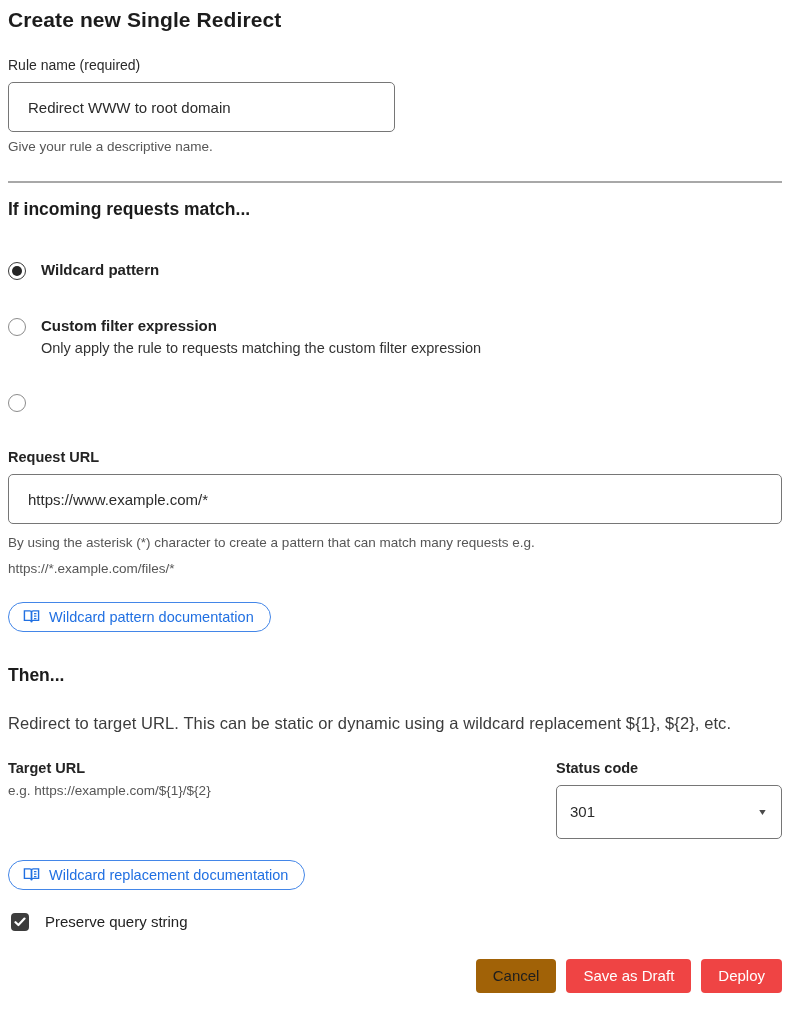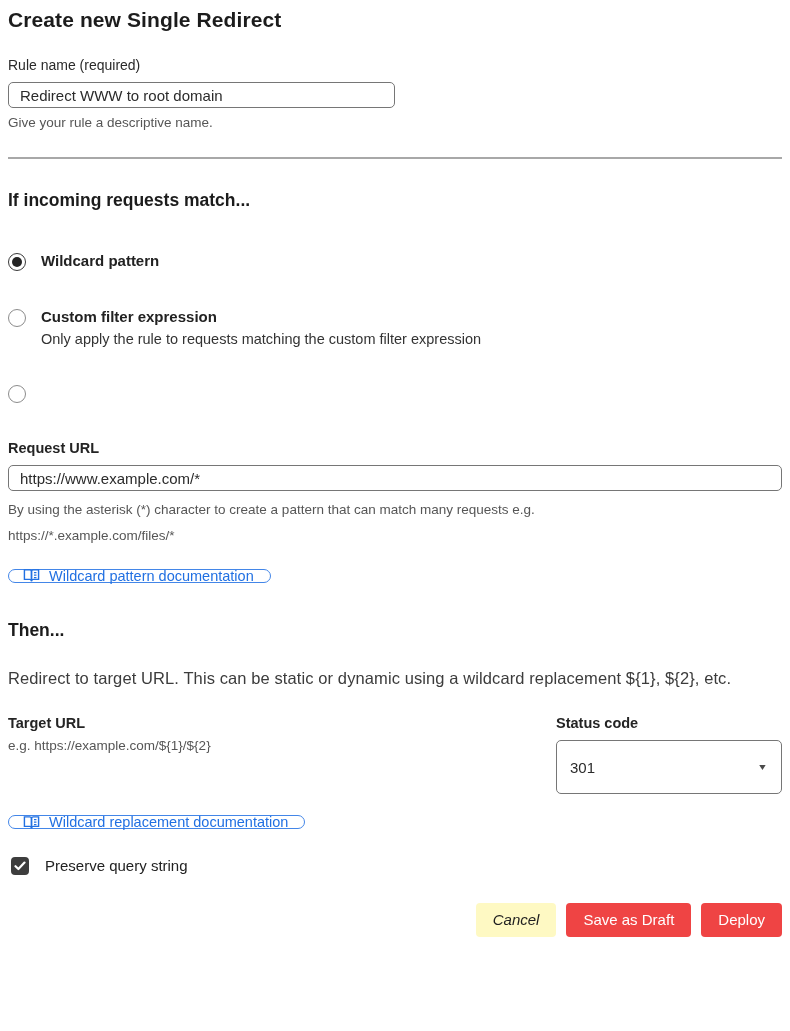--- a/index.html
+++ b/index.html
@@ -11,51 +11,51 @@
     color: #1f1f1f;
     padding: 6px 8px 0 8px;
     overflow: hidden;
   }
   .page-title {
     font-size: 21px; font-weight: 700; color: #1c1c1c;
     margin: 2px 0 0 0; letter-spacing: 0.1px;
   }
   .field-label { font-size: 14px; color: #2a2a2a; margin-top: 25px; }
   .text-input {
-    height: 26px; border: 1px solid #767676; border-radius: 5px;
-    padding: 0 11px; font-size: 15px; color: #2b2b2b;
+    height: 50px; border: 1px solid #767676; border-radius: 5px;
+    padding: 0 19px; font-size: 15px; color: #2b2b2b;
     font-family: "Liberation Sans", sans-serif; background: #fff;
     margin-top: 9px; display: block; outline: none;
   }
   .rule-input { width: 387px; }
   .full-input { width: 100%; }
   .helper { font-size: 13.5px; color: #565656; margin-top: 7px; }
   .helper-2line { line-height: 1.95; margin-top: 6px; }
   .divider { border: none; height: 2px; background: #a8a8a8; margin: 27px 0 0 0; }
-  .section-heading { font-size: 17.5px; font-weight: 700; color: #1c1c1c; margin-top: 31px; }
+  .section-heading { font-size: 17.5px; font-weight: 700; color: #1c1c1c; margin-top: 16px; }
   .radio-group { margin-top: 41px; }
   .radio-option { display: flex; align-items: flex-start; margin-bottom: 37px; }
   .radio-circle {
     width: 18px; height: 18px; border-radius: 50%;
     border: 1.6px solid #8c8c8c; flex: none; margin-top: 1px; position: relative;
     background: #fff; cursor: pointer;
   }
   .radio-option.selected .radio-circle { border-color: #3a3a3a; }
   .radio-option.selected .radio-circle::after {
     content: ""; position: absolute; left: 3px; top: 3px; right: 3px; bottom: 3px;
     border-radius: 50%; background: #242424;
   }
   .radio-text { margin-left: 15px; }
   .radio-label { font-size: 15px; font-weight: 700; color: #222222; }
   .radio-desc { font-size: 14.5px; color: #333333; margin-top: 6px; }
   .input-label { font-size: 14.5px; font-weight: 700; color: #242424; }
   .doc-btn {
     display: inline-flex; align-items: center; gap: 9px;
     border: 1.6px solid #4386e8; background: #ffffff; color: #2170e2;
-    border-radius: 16px; height: 14px; padding: 0 16px 0 14px;
+    border-radius: 16px; height: 30px; padding: 0 16px 0 14px;
     font-size: 14.5px; font-family: "Liberation Sans", sans-serif;
     margin-top: 19px; cursor: pointer;
   }
   .doc-btn svg { flex: none; }
   .then-para { font-size: 16.5px; color: #3c3c3c; margin-top: 28px; letter-spacing: 0.1px; }
   .row { display: flex; gap: 4px; margin-top: 27px; }
   .col-left { flex: 1; }
   .col-right { width: 226px; flex: none; }
   .select-box {
     height: 54px; border: 1px solid #767676; border-radius: 5px;
@@ -69,21 +69,21 @@
     width: 18px; height: 18px; border-radius: 4px; background: #3d3d3d;
     display: flex; align-items: center; justify-content: center;
     margin-left: 3px; flex: none; cursor: pointer;
   }
   .checkbox-label { margin-left: 16px; font-size: 15px; color: #222222; }
   .footer { display: flex; justify-content: flex-end; gap: 10px; margin-top: 28px; }
   .btn {
     height: 34px; border: none; border-radius: 4px; padding: 0 17px;
     font-size: 15px; font-family: "Liberation Sans", sans-serif; cursor: pointer;
   }
-  .btn-cancel { background: #fef9c3; color: #1e1e1e; font-style: italic; }
+  .btn-cancel { background: #a16207; color: #1e1e1e; }
   .btn-primary { background: #ef4444; color: #ffffff; }
 </style>
 </head>
 <body>
 
 
 
 <h1 class="page-title">Create new Single Redirect</h1>
 
 <div class="field-label">Rule name (required)</div>

